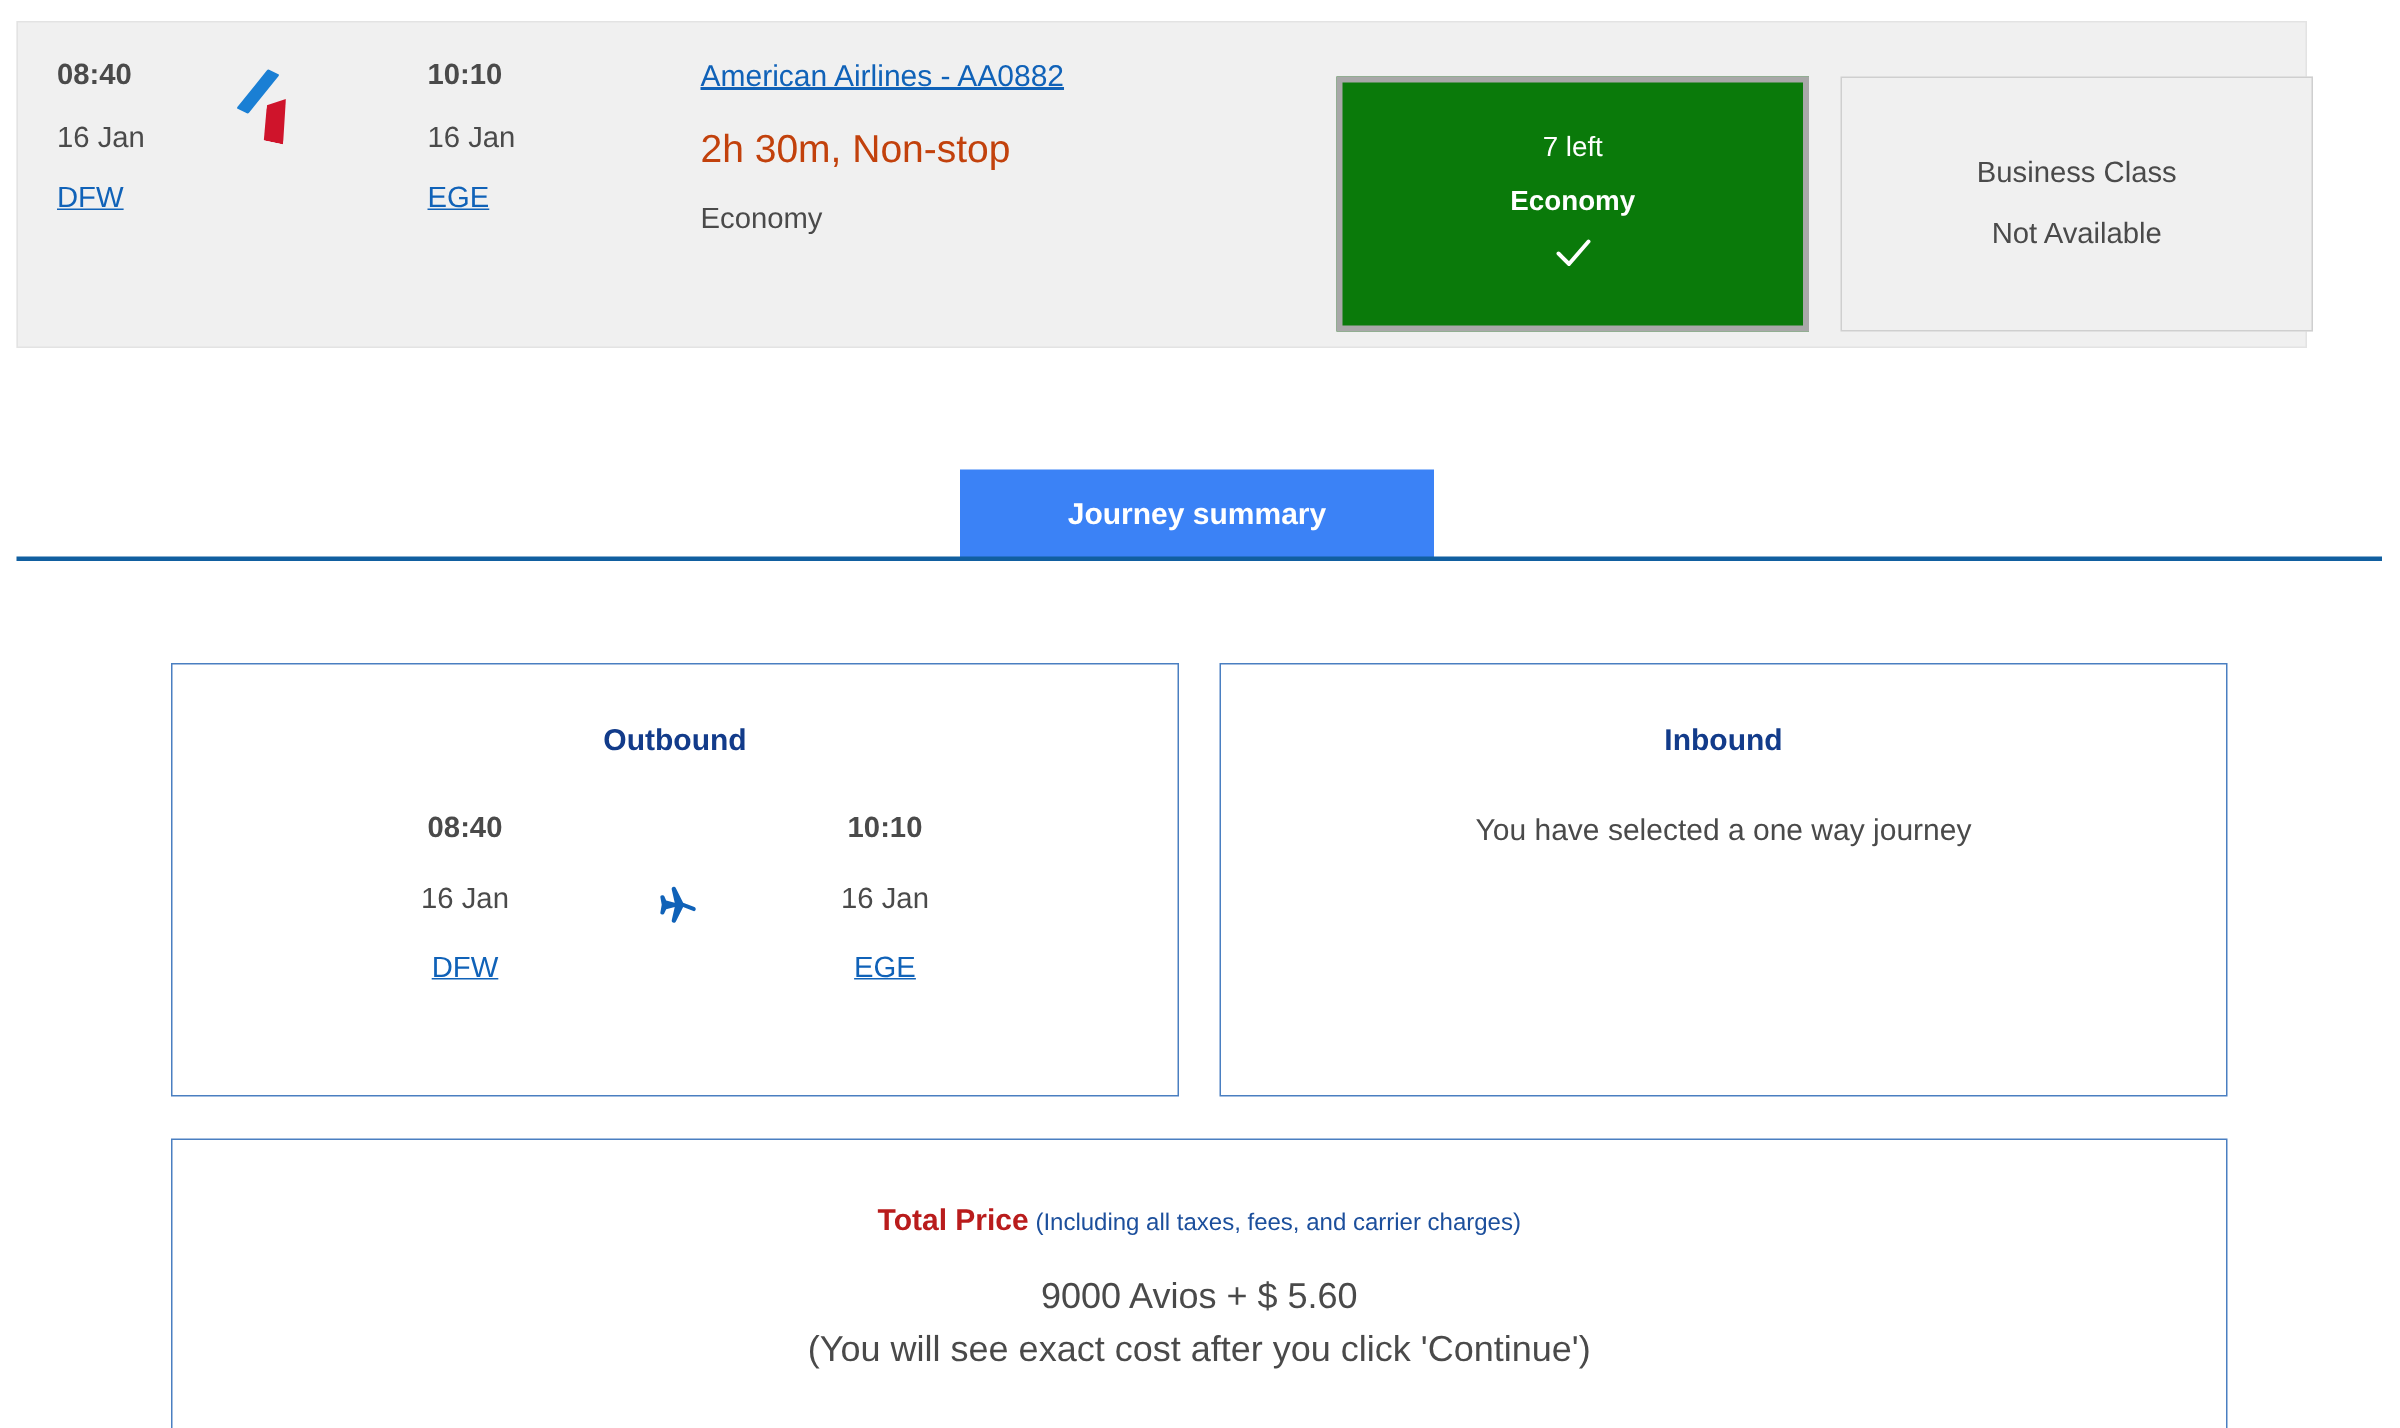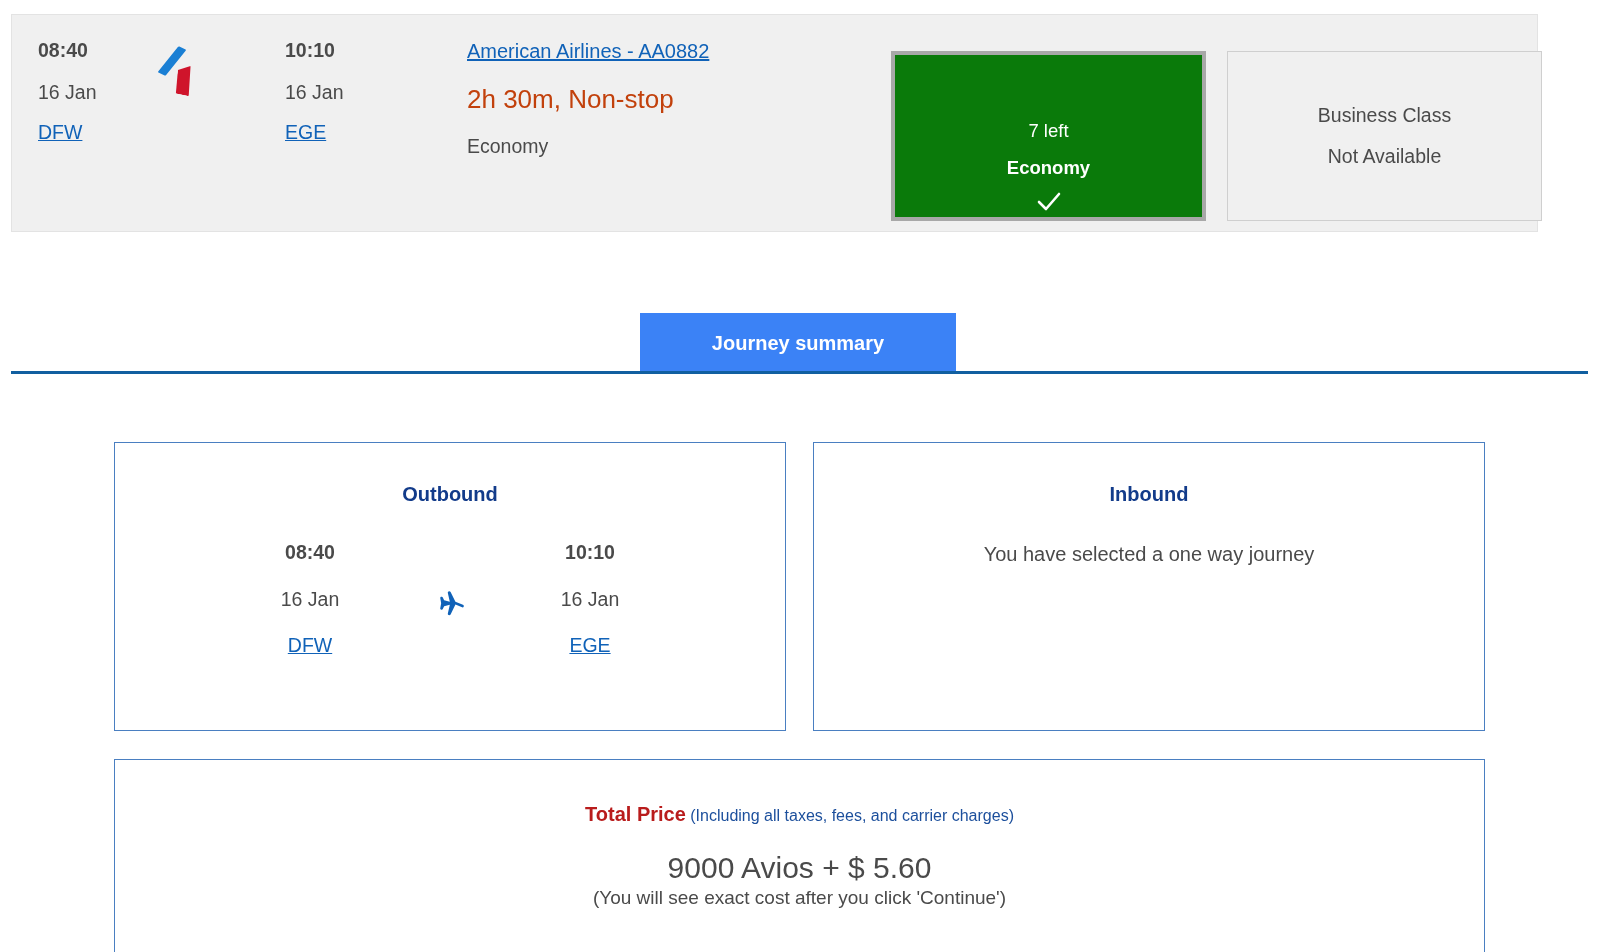--- a/index.html
+++ b/index.html
@@ -105,21 +105,21 @@
     position: absolute;
     left: 879px;
     top: 36px;
     width: 315px;
     height: 170px;
     background: #0a7a0a;
     border: 4px solid #a8a8a8;
     display: flex;
     flex-direction: column;
     align-items: center;
-    justify-content: flex-end;
+    justify-content: center;
     cursor: pointer;
     color: #ffffff;
   }
   .fare-economy .avail {
     font-size: 18.5px;
     line-height: 1;
     margin-bottom: 18px;
   }
   .fare-economy .cabin {
     font-size: 18.5px;
@@ -275,30 +275,30 @@
   .price-title .light {
     font-size: 16px;
     font-weight: normal;
     color: #1c4f9c;
   }
   .price-amount {
     position: absolute;
     left: 0; right: 0;
     top: 93px;
     text-align: center;
-    font-size: 30px;
+    font-size: 24px;
     color: #4a4a4a;
     line-height: 1;
   }
   .price-note {
     position: absolute;
     left: 0; right: 0;
     top: 128px;
     text-align: center;
-    font-size: 19px;
+    font-size: 24px;
     color: #4a4a4a;
     line-height: 1;
   }
 </style>
 </head>
 <body>
 
 <div class="page">
 
   <div class="flight-panel">

